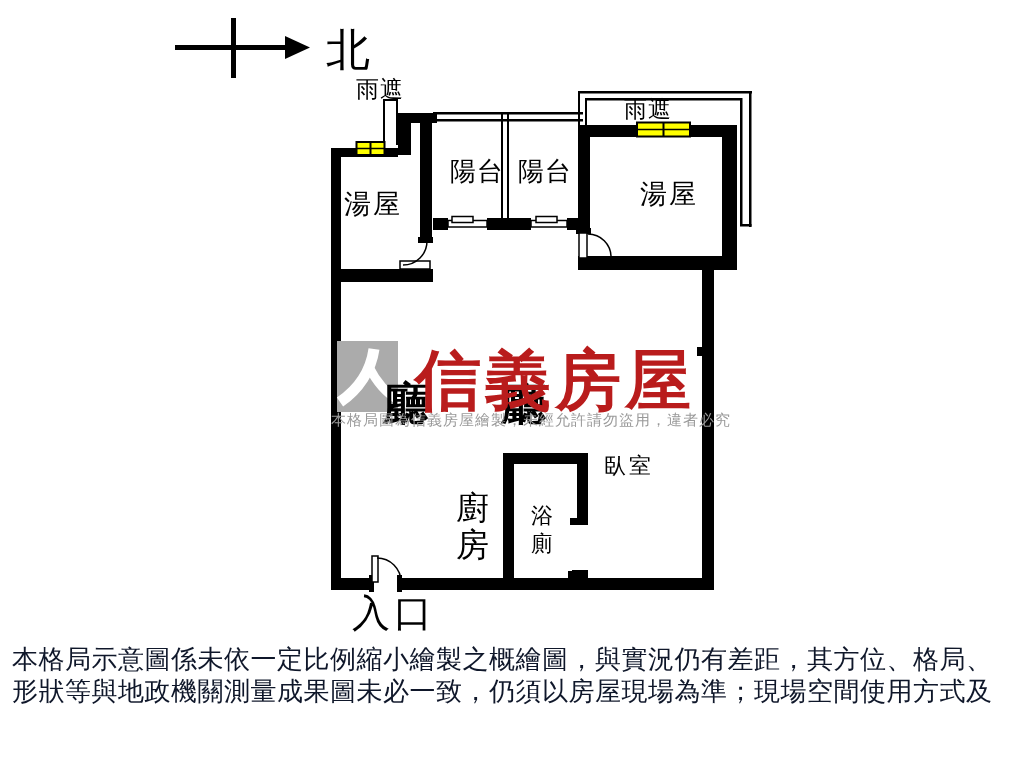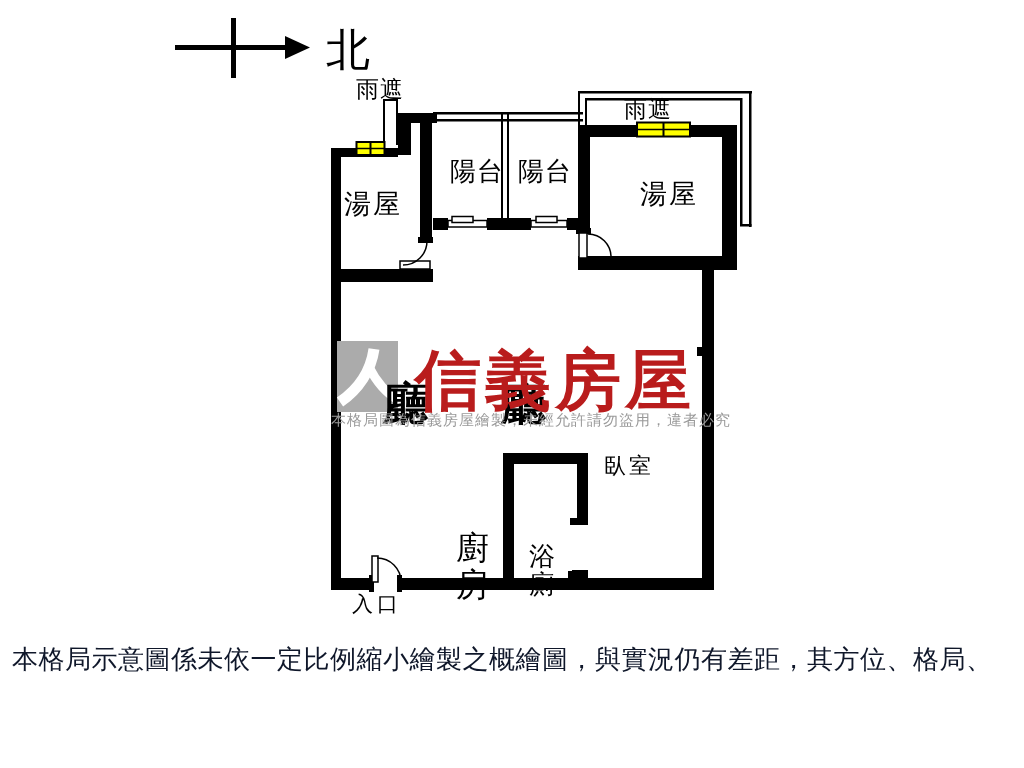--- a/index.html
+++ b/index.html
@@ -1,21 +1,21 @@
 <!DOCTYPE html>
 <html><head>
 <meta charset="utf-8">
 <style>
   html,body{margin:0;padding:0;background:#fff;}
   #canvas{position:relative;width:1024px;height:768px;background:#ffffff;overflow:hidden;
           font-family:"DejaVu Serif","Liberation Serif",serif;}
   .abs{position:absolute;}
   .lbl{position:absolute;color:#000;white-space:nowrap;line-height:1;
        font-family:"DejaVu Serif","Liberation Serif",serif;}
-  .vert{white-space:normal;word-break:break-all;text-align:center;margin-top:40px;}
+  .vert{white-space:normal;word-break:break-all;text-align:center;}
   #brand{position:absolute;left:415px;top:336px;font-size:66px;color:#b91c1c;
          letter-spacing:4px;font-weight:600;}
   #notice{position:absolute;left:331px;top:411px;font-size:15px;color:#999;letter-spacing:1px;}
   #disclaimer{position:absolute;left:12px;top:643px;width:1005px;color:#0f172a;}
   #disclaimer .dline{font-size:26px;line-height:32px;letter-spacing:0.5px;white-space:nowrap;}
 </style>
 </head>
 <body>
 
 <div id="canvas">
@@ -118,24 +118,25 @@
   <div class="lbl" style="left:518px;top:158px;font-size:26px;letter-spacing:1px;">陽台</div>
 
   <div class="lbl" style="left:383px;top:381px;font-size:45px;font-weight:700;">廳</div>
 
   <div class="lbl" style="left:501px;top:381px;font-size:45px;font-weight:700;">廳</div>
 
   <div class="lbl" style="left:604px;top:455px;font-size:22px;letter-spacing:3px;">臥室</div>
 
   <div class="lbl vert" style="left:454px;top:489px;width:37px;font-size:33px;line-height:37px;">廚房</div>
 
-  <div class="lbl vert" style="left:528px;top:502px;width:28px;font-size:26px;line-height:28px;">浴廁</div>
+  <div class="lbl vert" style="left:528px;top:502px;width:28px;font-size:22px;line-height:28px;">浴廁</div>
 
-  <div class="lbl" style="left:352px;top:594px;font-size:21px;letter-spacing:4px;text-align:right;">入口</div>
+  <div class="lbl" style="left:352px;top:594px;font-size:38px;letter-spacing:4px;text-align:right;">入口</div>
 
   <div id="brand">信義房屋</div>
   <div id="notice">本格局圖為信義房屋繪製，未經允許請勿盜用，違者必究</div>
 
   <div id="disclaimer">
     <div class="dline">本格局示意圖係未依一定比例縮小繪製之概繪圖，與實況仍有差距，其方位、格局、</div>
+    <div class="dline">形狀等與地政機關測量成果圖未必一致，仍須以房屋現場為準；現場空間使用方式及</div>
   </div>
 
 </div>
 
 </body></html>

